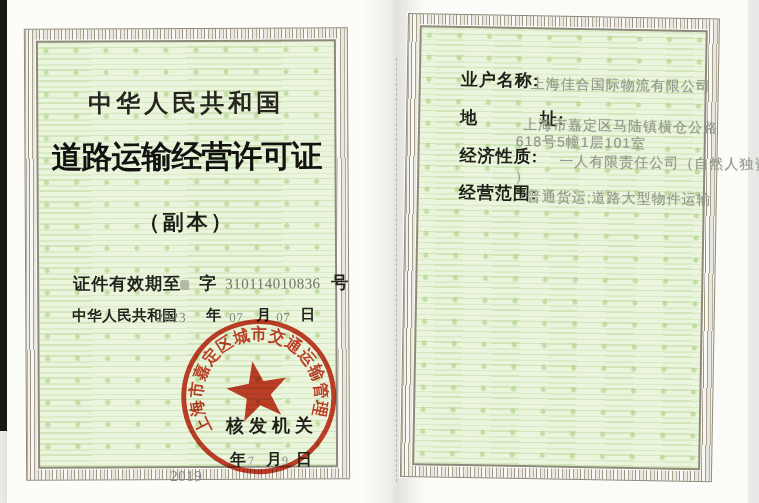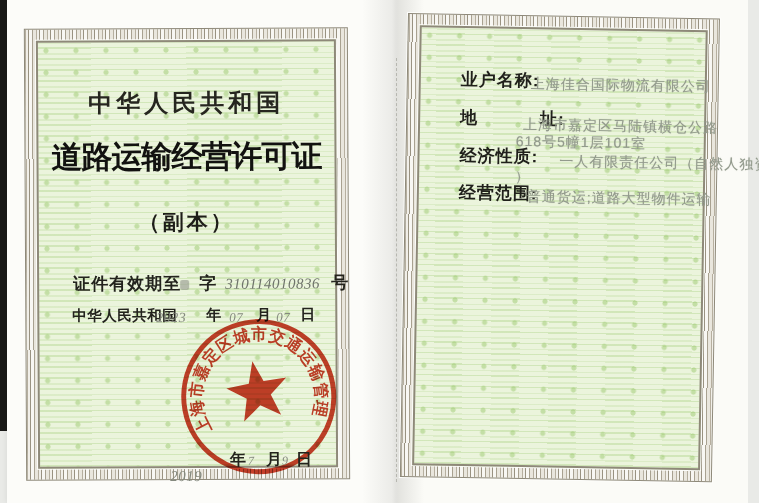--- a/index.html
+++ b/index.html
@@ -32,21 +32,21 @@
   
   .country{position:absolute;left:0;right:0;top:45px;text-align:center;
     font-family:"Liberation Serif",serif;font-weight:700;font-size:24px;letter-spacing:4px;color:#26261f;}
   .main-title{position:absolute;left:0;right:0;top:94px;text-align:center;
     font-weight:900;font-size:31px;letter-spacing:-1px;color:#121210;}
   .subtitle{position:absolute;left:0;right:0;top:166px;text-align:center;
     font-family:"Liberation Serif",serif;font-weight:700;font-size:21px;letter-spacing:3px;color:#1d1d18;}
   .abs{position:absolute;white-space:pre;}
   .lbl{font-size:17px;font-weight:700;color:#23231d;letter-spacing:1px;}
   .lbl-sm{font-size:14.5px;font-weight:700;color:#23231d;letter-spacing:0.5px;}
-  .filled{font-family:"Liberation Serif",serif;color:#6f746b;letter-spacing:0.5px;font-style:italic;}
+  .filled{font-family:"Liberation Serif",serif;color:#6f746b;letter-spacing:0.5px;}
   .faded{color:#84897e;}
   .smudge{position:absolute;width:9px;height:10px;background:#8a8d84;opacity:0.55;border-radius:2px;filter:blur(0.6px);}
 
   .issuer{position:absolute;left:186px;top:372px;font-size:18px;font-weight:700;letter-spacing:5px;color:#1f1f1a;}
   .seal{position:absolute;left:138px;top:274px;width:162px;height:162px;
     transform:rotate(-10deg);opacity:0.92;mix-blend-mode:multiply;}
 
   
   .f-lbl{position:absolute;font-size:17px;font-weight:700;color:#20201b;letter-spacing:1px;white-space:pre;}
   .f-val{position:absolute;font-size:14px;color:#929a8c;letter-spacing:1px;white-space:pre;
@@ -79,20 +79,21 @@
     <div>
       <span class="abs lbl-sm" style="left:33px;top:264px;">中华人民共和国</span>
       <span class="abs filled faded" style="left:117px;top:268px;font-size:14px;">2023</span>
       <span class="abs lbl-sm" style="left:167px;top:264px;font-size:15px;">年</span>
       <span class="abs filled faded" style="left:190px;top:268px;font-size:13px;">07</span>
       <span class="abs lbl-sm" style="left:217px;top:264px;font-size:15px;">月</span>
       <span class="abs filled faded" style="left:237px;top:268px;font-size:13px;">07</span>
       <span class="abs lbl-sm" style="left:261px;top:264px;font-size:15px;">日</span>
     </div>
 
+    <div class="issuer">核发机关</div>
 
     <div class="seal">
       <svg width="162" height="162" viewBox="0 0 162 162">
         <circle cx="81" cy="81" r="75" fill="none" stroke="#c8311a" stroke-width="5"></circle>
         <path id="sealArc" d="M 29.3,105.1 A 57,57 0 1 1 132.7,105.1" fill="none"></path>
         <text font-size="16.5" font-weight="700" fill="#c8311a" letter-spacing="1">
           <textPath href="#sealArc" startOffset="0" textLength="250" lengthAdjust="spacingAndGlyphs">上海市嘉定区城市交通运输管理所</textPath>
         </text>
         <polygon fill="#c8311a" points="81,45 88.5,66.6 111.4,67.1 93.2,81 99.8,102.9 81,89.8 62.2,102.9 68.8,81 50.6,67.1 73.5,66.6"></polygon>
       </svg>

